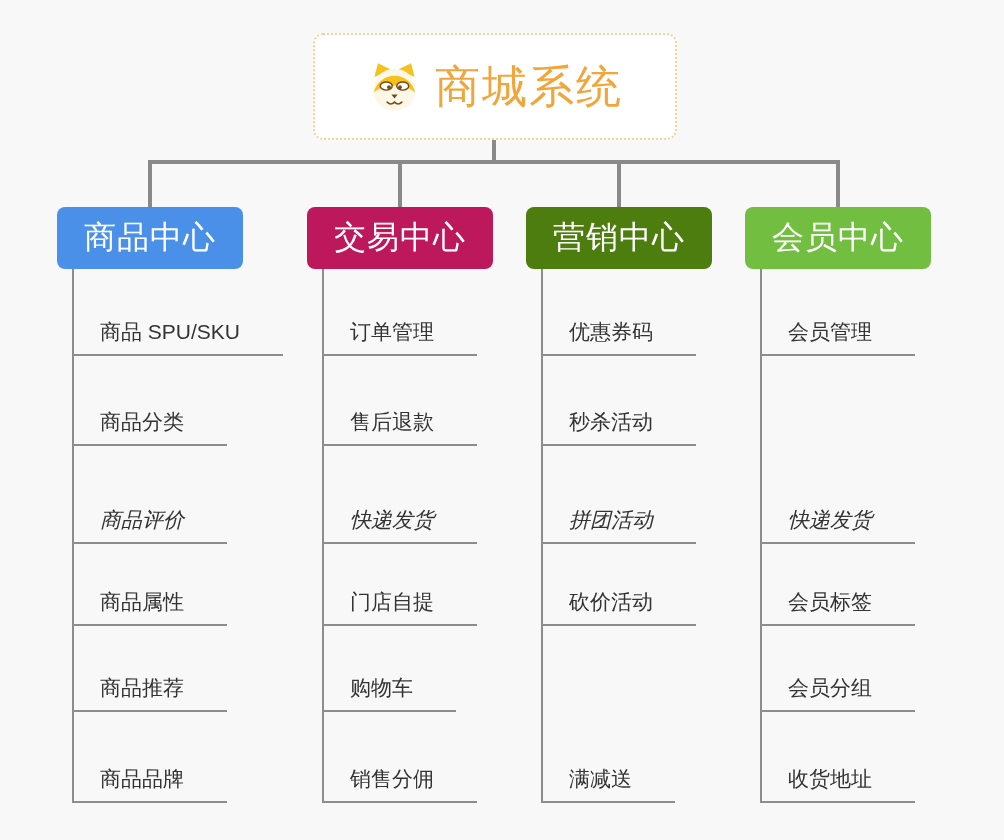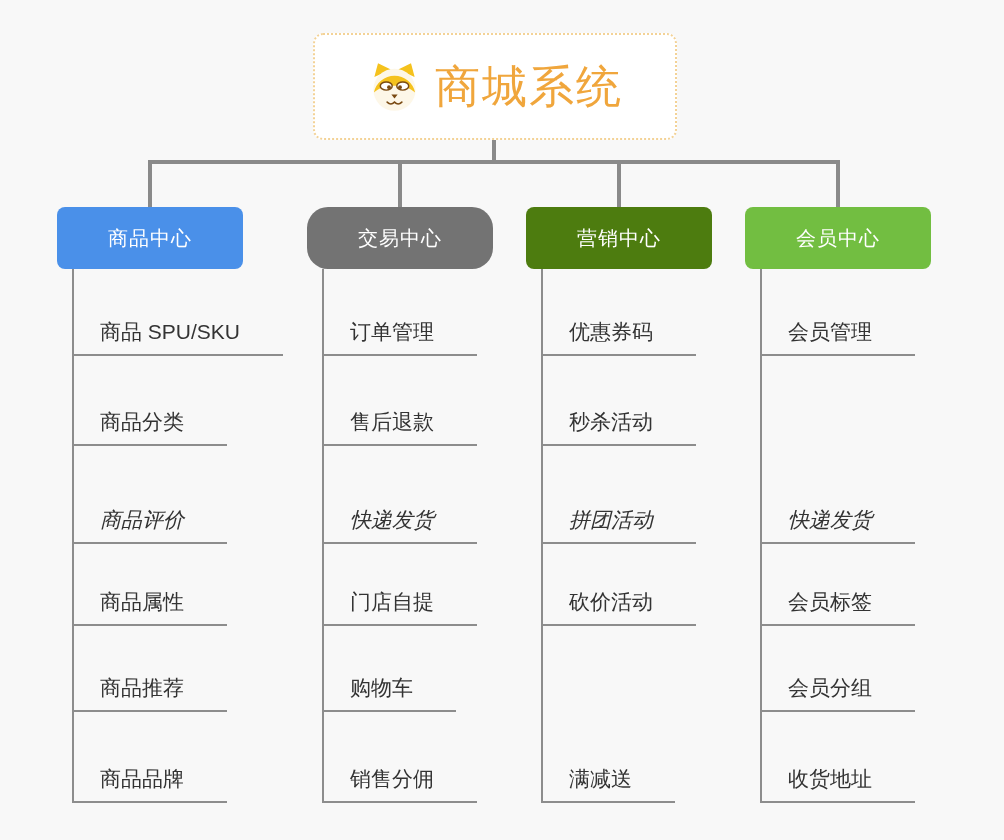--- a/index.html
+++ b/index.html
@@ -60,21 +60,21 @@
   .branch-3 { left: 745px; }
   .branch-box {
     position: absolute;
     left: 0; top: 0;
     width: 186px; height: 62px;
     border-radius: 8px;
     display: flex;
     align-items: center;
     justify-content: center;
     color: #ffffff;
-    font-size: 20px;
+    font-size: 32px;
     letter-spacing: 1px;
     white-space: nowrap;
   }
   .items {
     position: absolute;
     left: 0; top: 62px;
     width: 260px; height: 545px;
   }
   .vline {
     position: absolute;
@@ -135,21 +135,21 @@
       <div class="item i1">商品 SPU/SKU</div>
       <div class="item i2">商品分类</div>
       <div class="item i3">商品评价</div>
       <div class="item i4">商品属性</div>
       <div class="item i5">商品推荐</div>
       <div class="item i6">商品品牌</div>
     </div>
   </div>
 
   <div class="branch branch-1">
-    <div class="branch-box" style="background: #737373; border-radius: 21px;">交易中心</div>
+    <div class="branch-box" style="background: #be185d;">交易中心</div>
     <div class="items">
       <div class="vline"></div>
       <div class="item i1">订单管理</div>
       <div class="item i3">快递发货</div>
       <div class="item i2">售后退款</div>
       <div class="item i4">门店自提</div>
       <div class="item i5">购物车</div>
       <div class="item i6">销售分佣</div>
     </div>
   </div>

